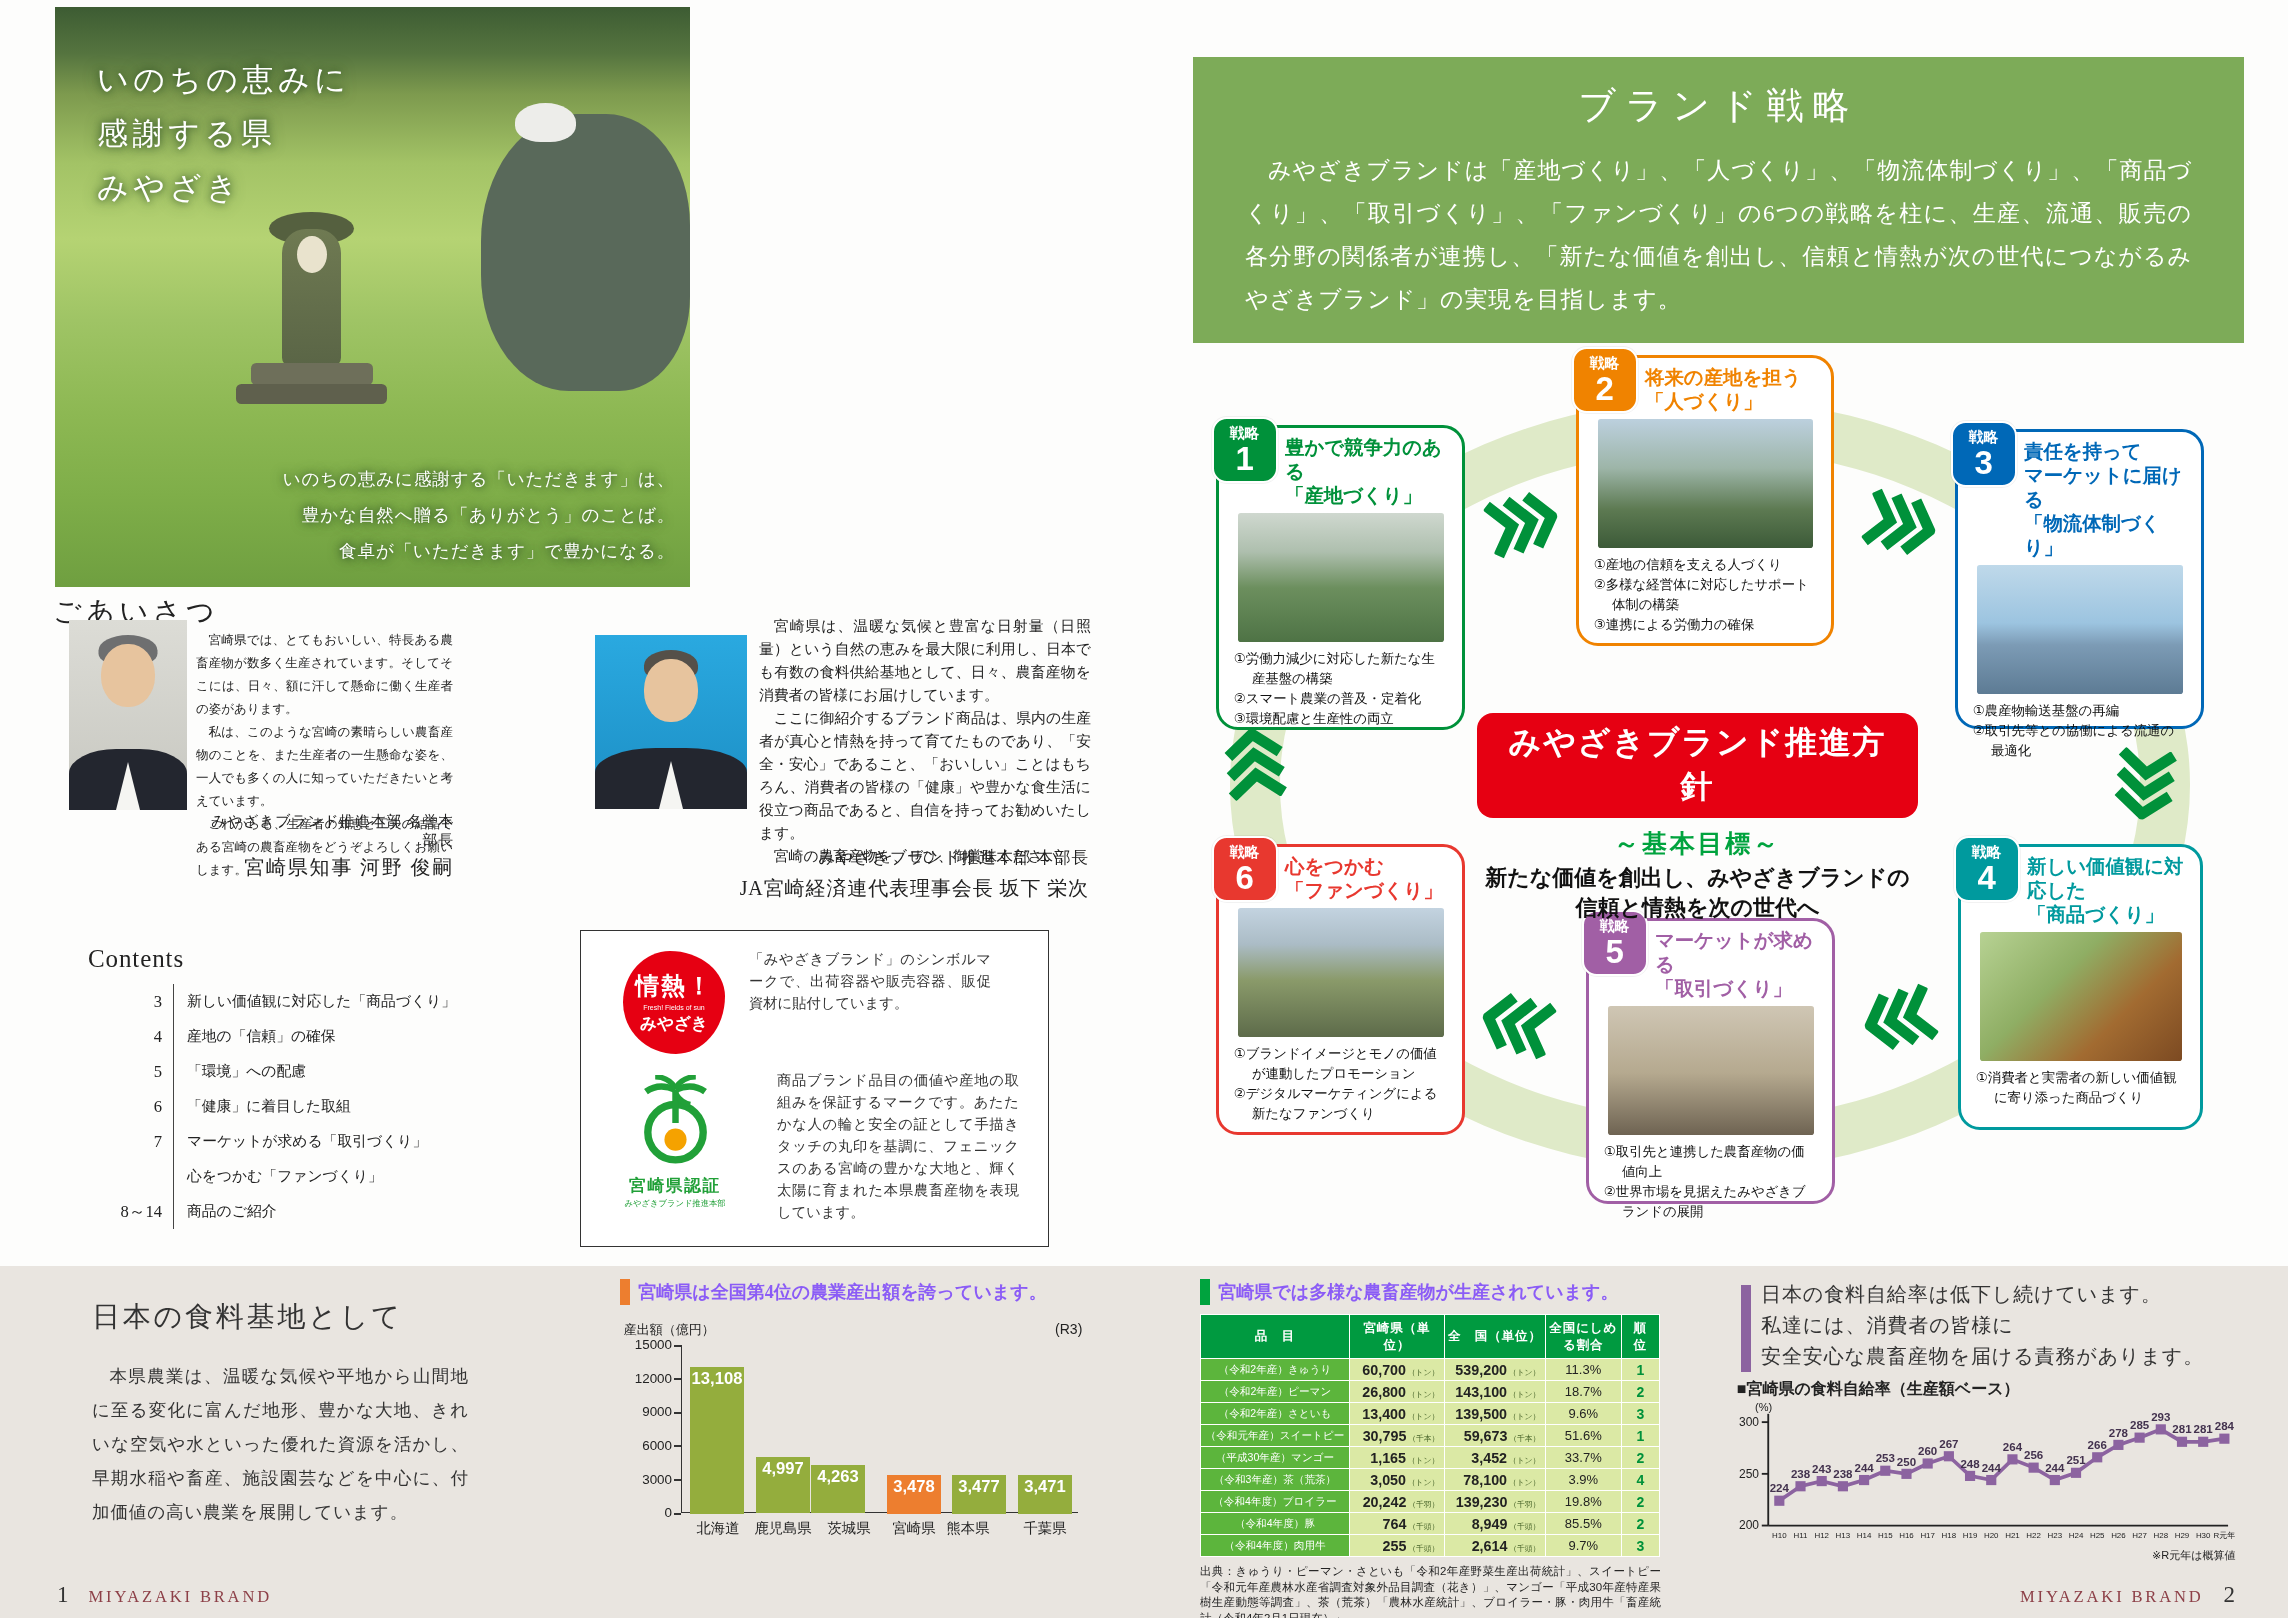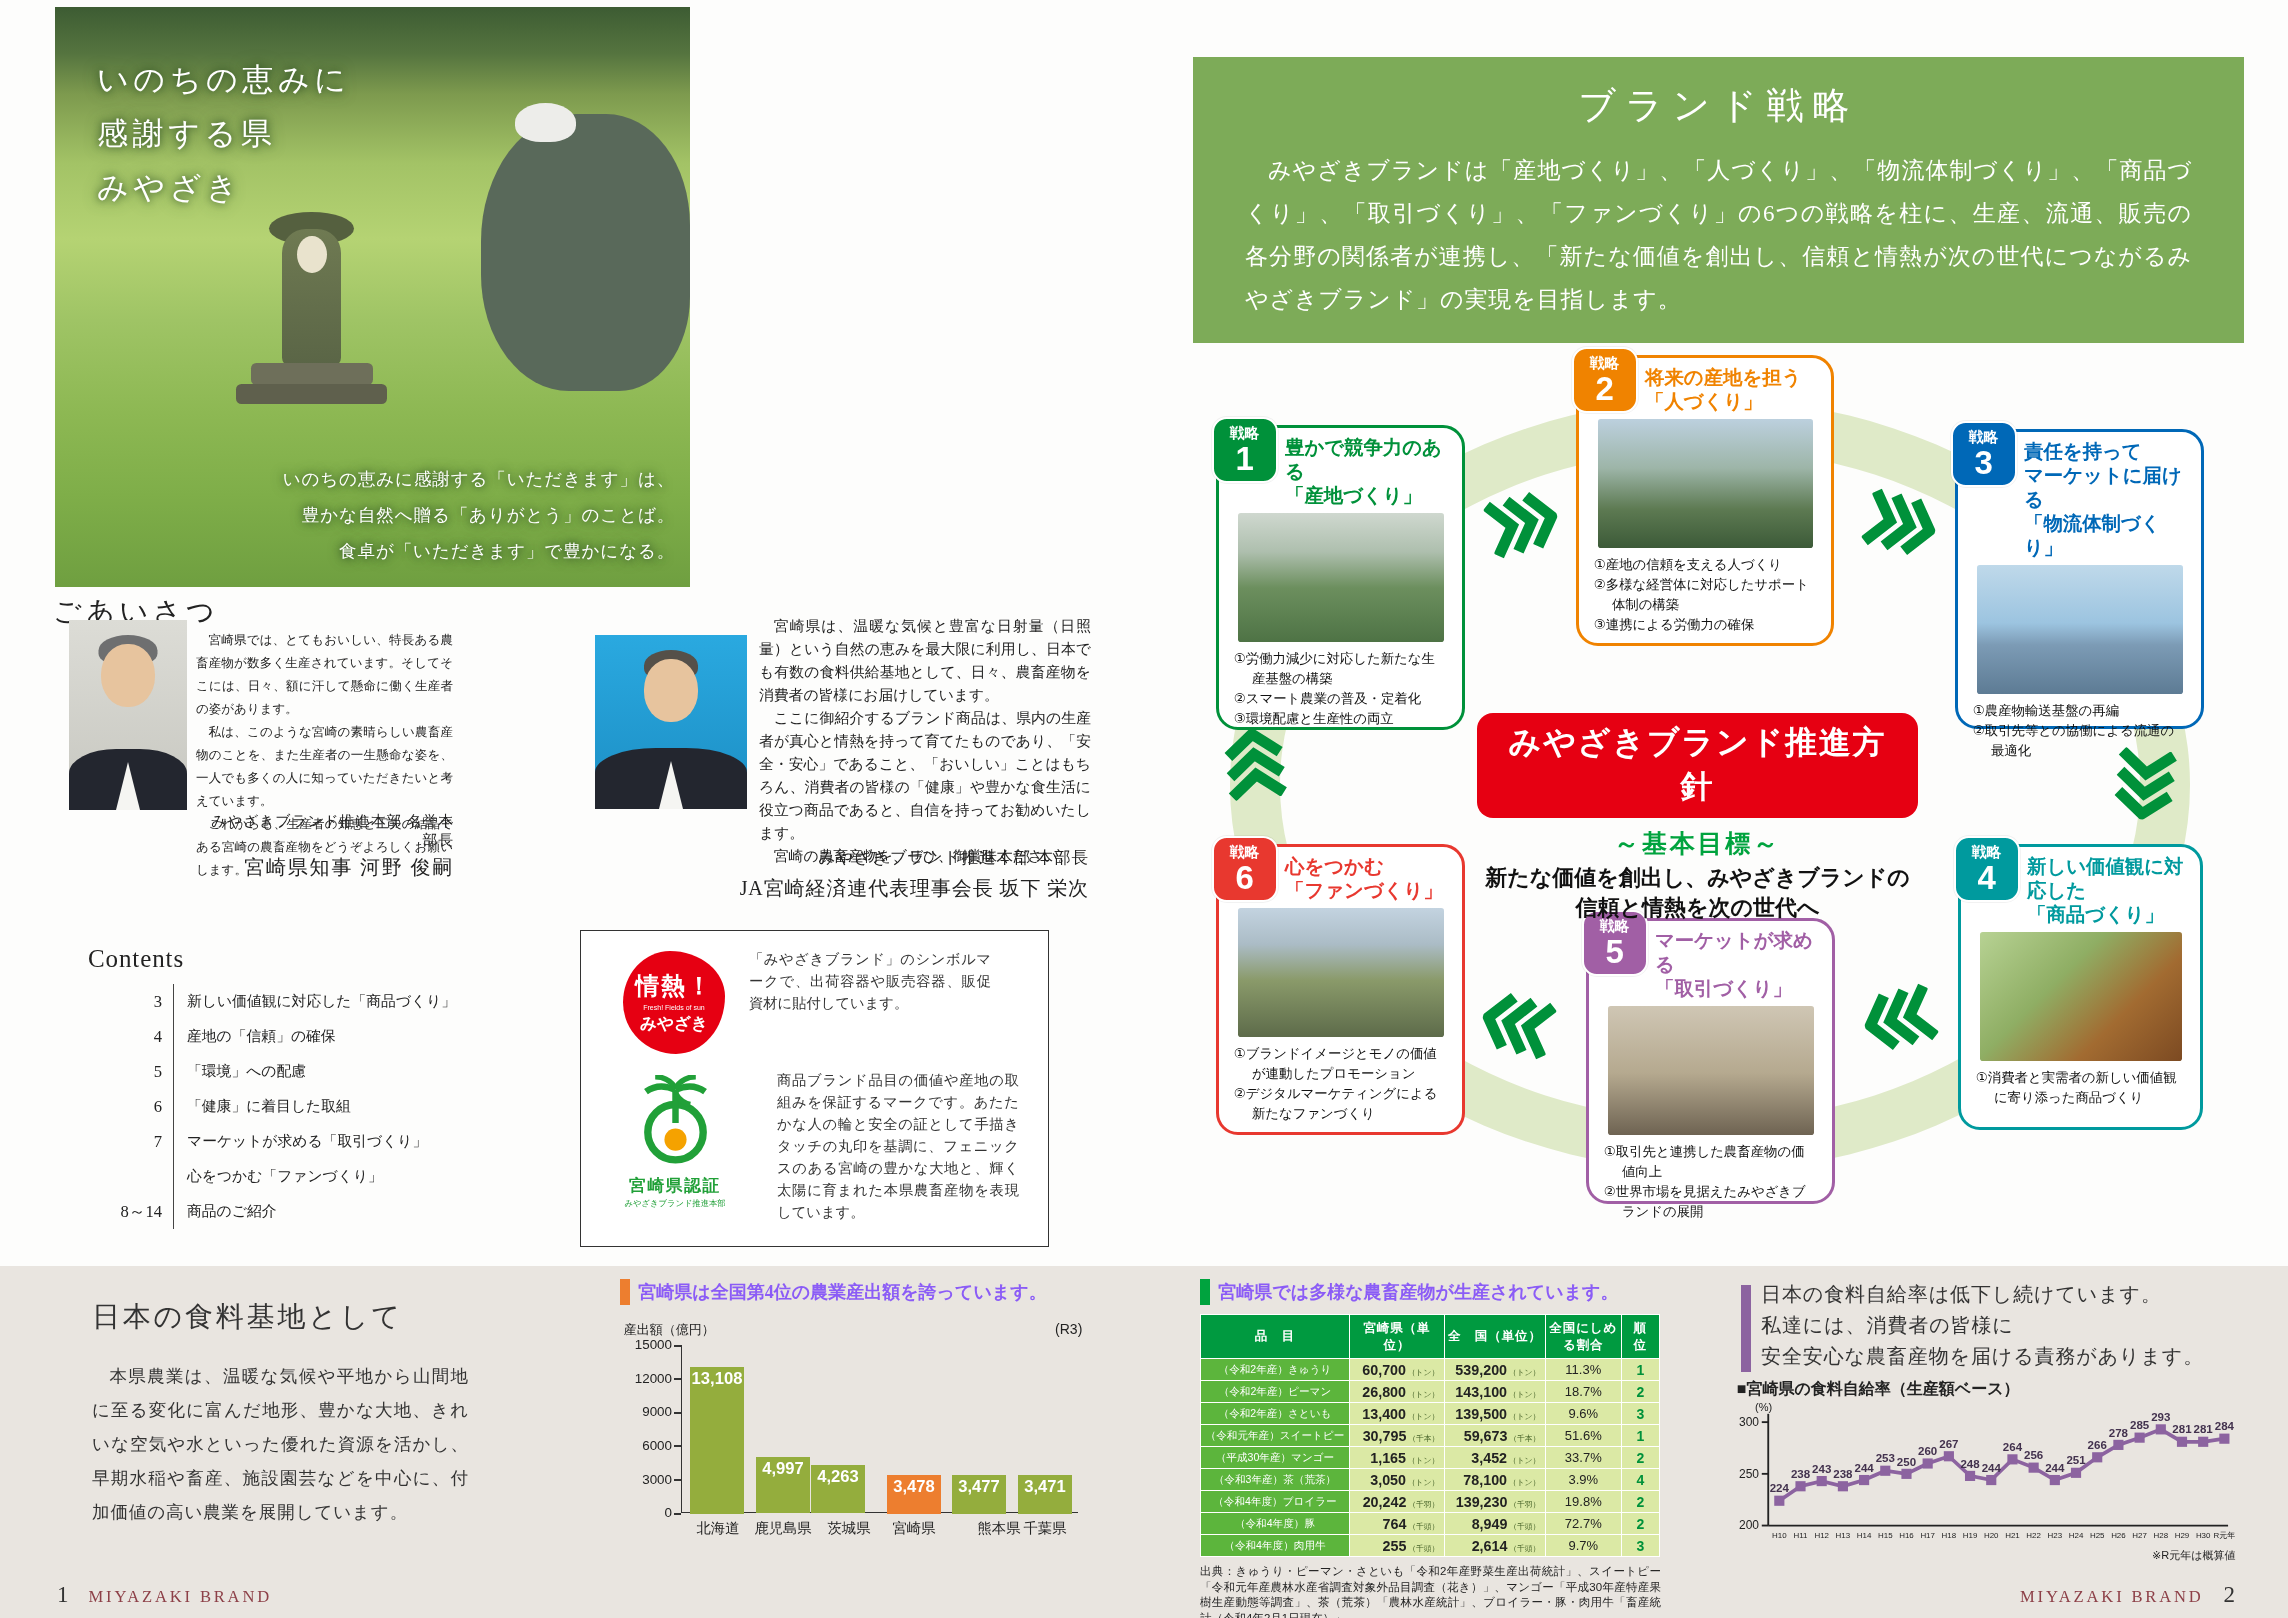--- a/index.html
+++ b/index.html
@@ -441,21 +441,21 @@
           <div class="c1-barlabel">4,263</div>
         </div>
         <div class="c1-cat" style="left: 196px;">茨城県</div>
         <div class="c1-bar" style="left: 267px; top: 196px; width: 54px; height: 39px; background: rgb(237, 126, 47);">
           <div class="c1-barlabel">3,478</div>
         </div>
         <div class="c1-cat" style="left: 261px;">宮崎県</div>
         <div class="c1-bar" style="left: 332px; top: 196px; width: 54px; height: 39px; background: rgb(148, 173, 61);">
           <div class="c1-barlabel">3,477</div>
         </div>
-        <div class="c1-cat" style="left: 346px;">熊本県</div>
+        <div class="c1-cat" style="left: 315px;">熊本県</div>
         <div class="c1-bar" style="left: 398px; top: 196px; width: 54px; height: 39px; background: rgb(148, 173, 61);">
           <div class="c1-barlabel">3,471</div>
         </div>
         <div class="c1-cat" style="left: 392px;">千葉県</div>
       </div>
   </div>
 
   <div class="abs table-sec">
     <div class="sec-title">
       <span class="bullet" id="tbl-bullet" style="background: rgb(0, 163, 62);"></span>
@@ -525,21 +525,21 @@
             <td class="ti">（令和4年度）ブロイラー</td>
             <td class="tv"><span class="v">20,242</span><span class="u">（千羽）</span></td>
             <td class="tv"><span class="v">139,230</span><span class="u">（千羽）</span></td>
             <td class="ts">19.8%</td>
             <td class="tr">2</td>
           </tr>
           <tr>
             <td class="ti">（令和4年度）豚</td>
             <td class="tv"><span class="v">764</span><span class="u">（千頭）</span></td>
             <td class="tv"><span class="v">8,949</span><span class="u">（千頭）</span></td>
-            <td class="ts">72.7%</td>
+            <td class="ts">85.5%</td>
             <td class="tr">2</td>
           </tr>
           <tr>
             <td class="ti">（令和4年度）肉用牛</td>
             <td class="tv"><span class="v">255</span><span class="u">（千頭）</span></td>
             <td class="tv"><span class="v">2,614</span><span class="u">（千頭）</span></td>
             <td class="ts">9.7%</td>
             <td class="tr">3</td>
           </tr>
         </tbody>

